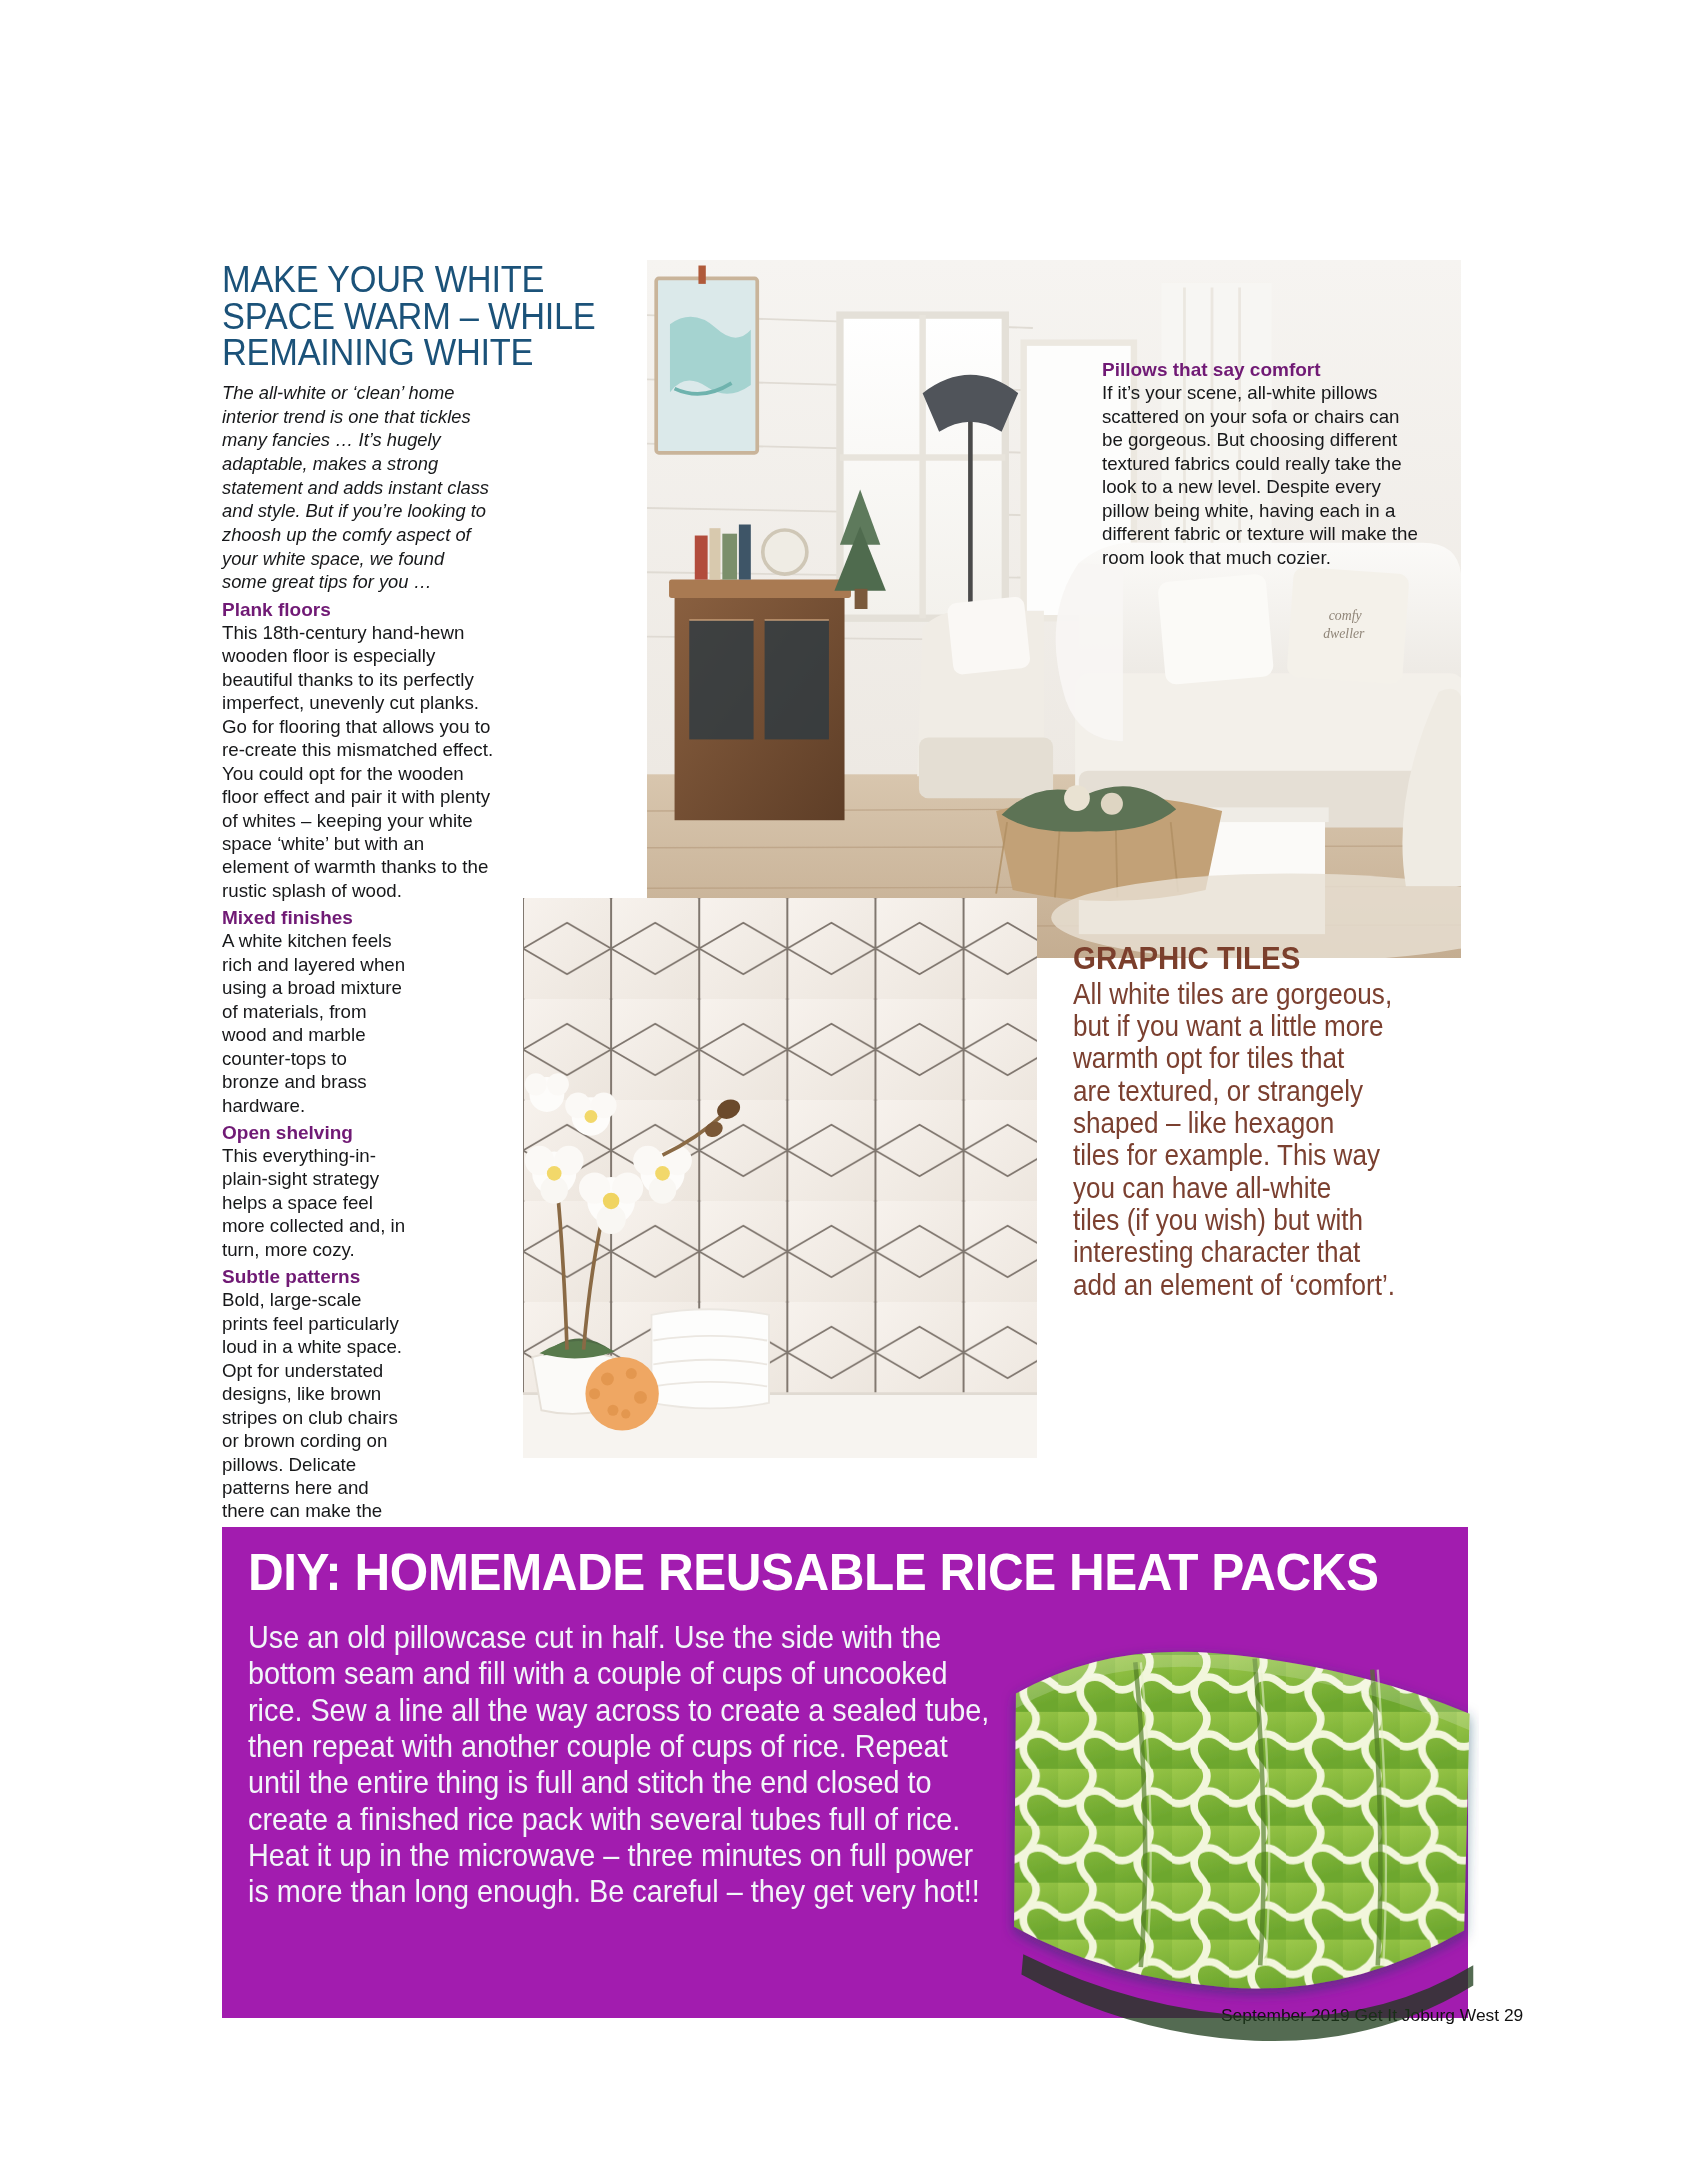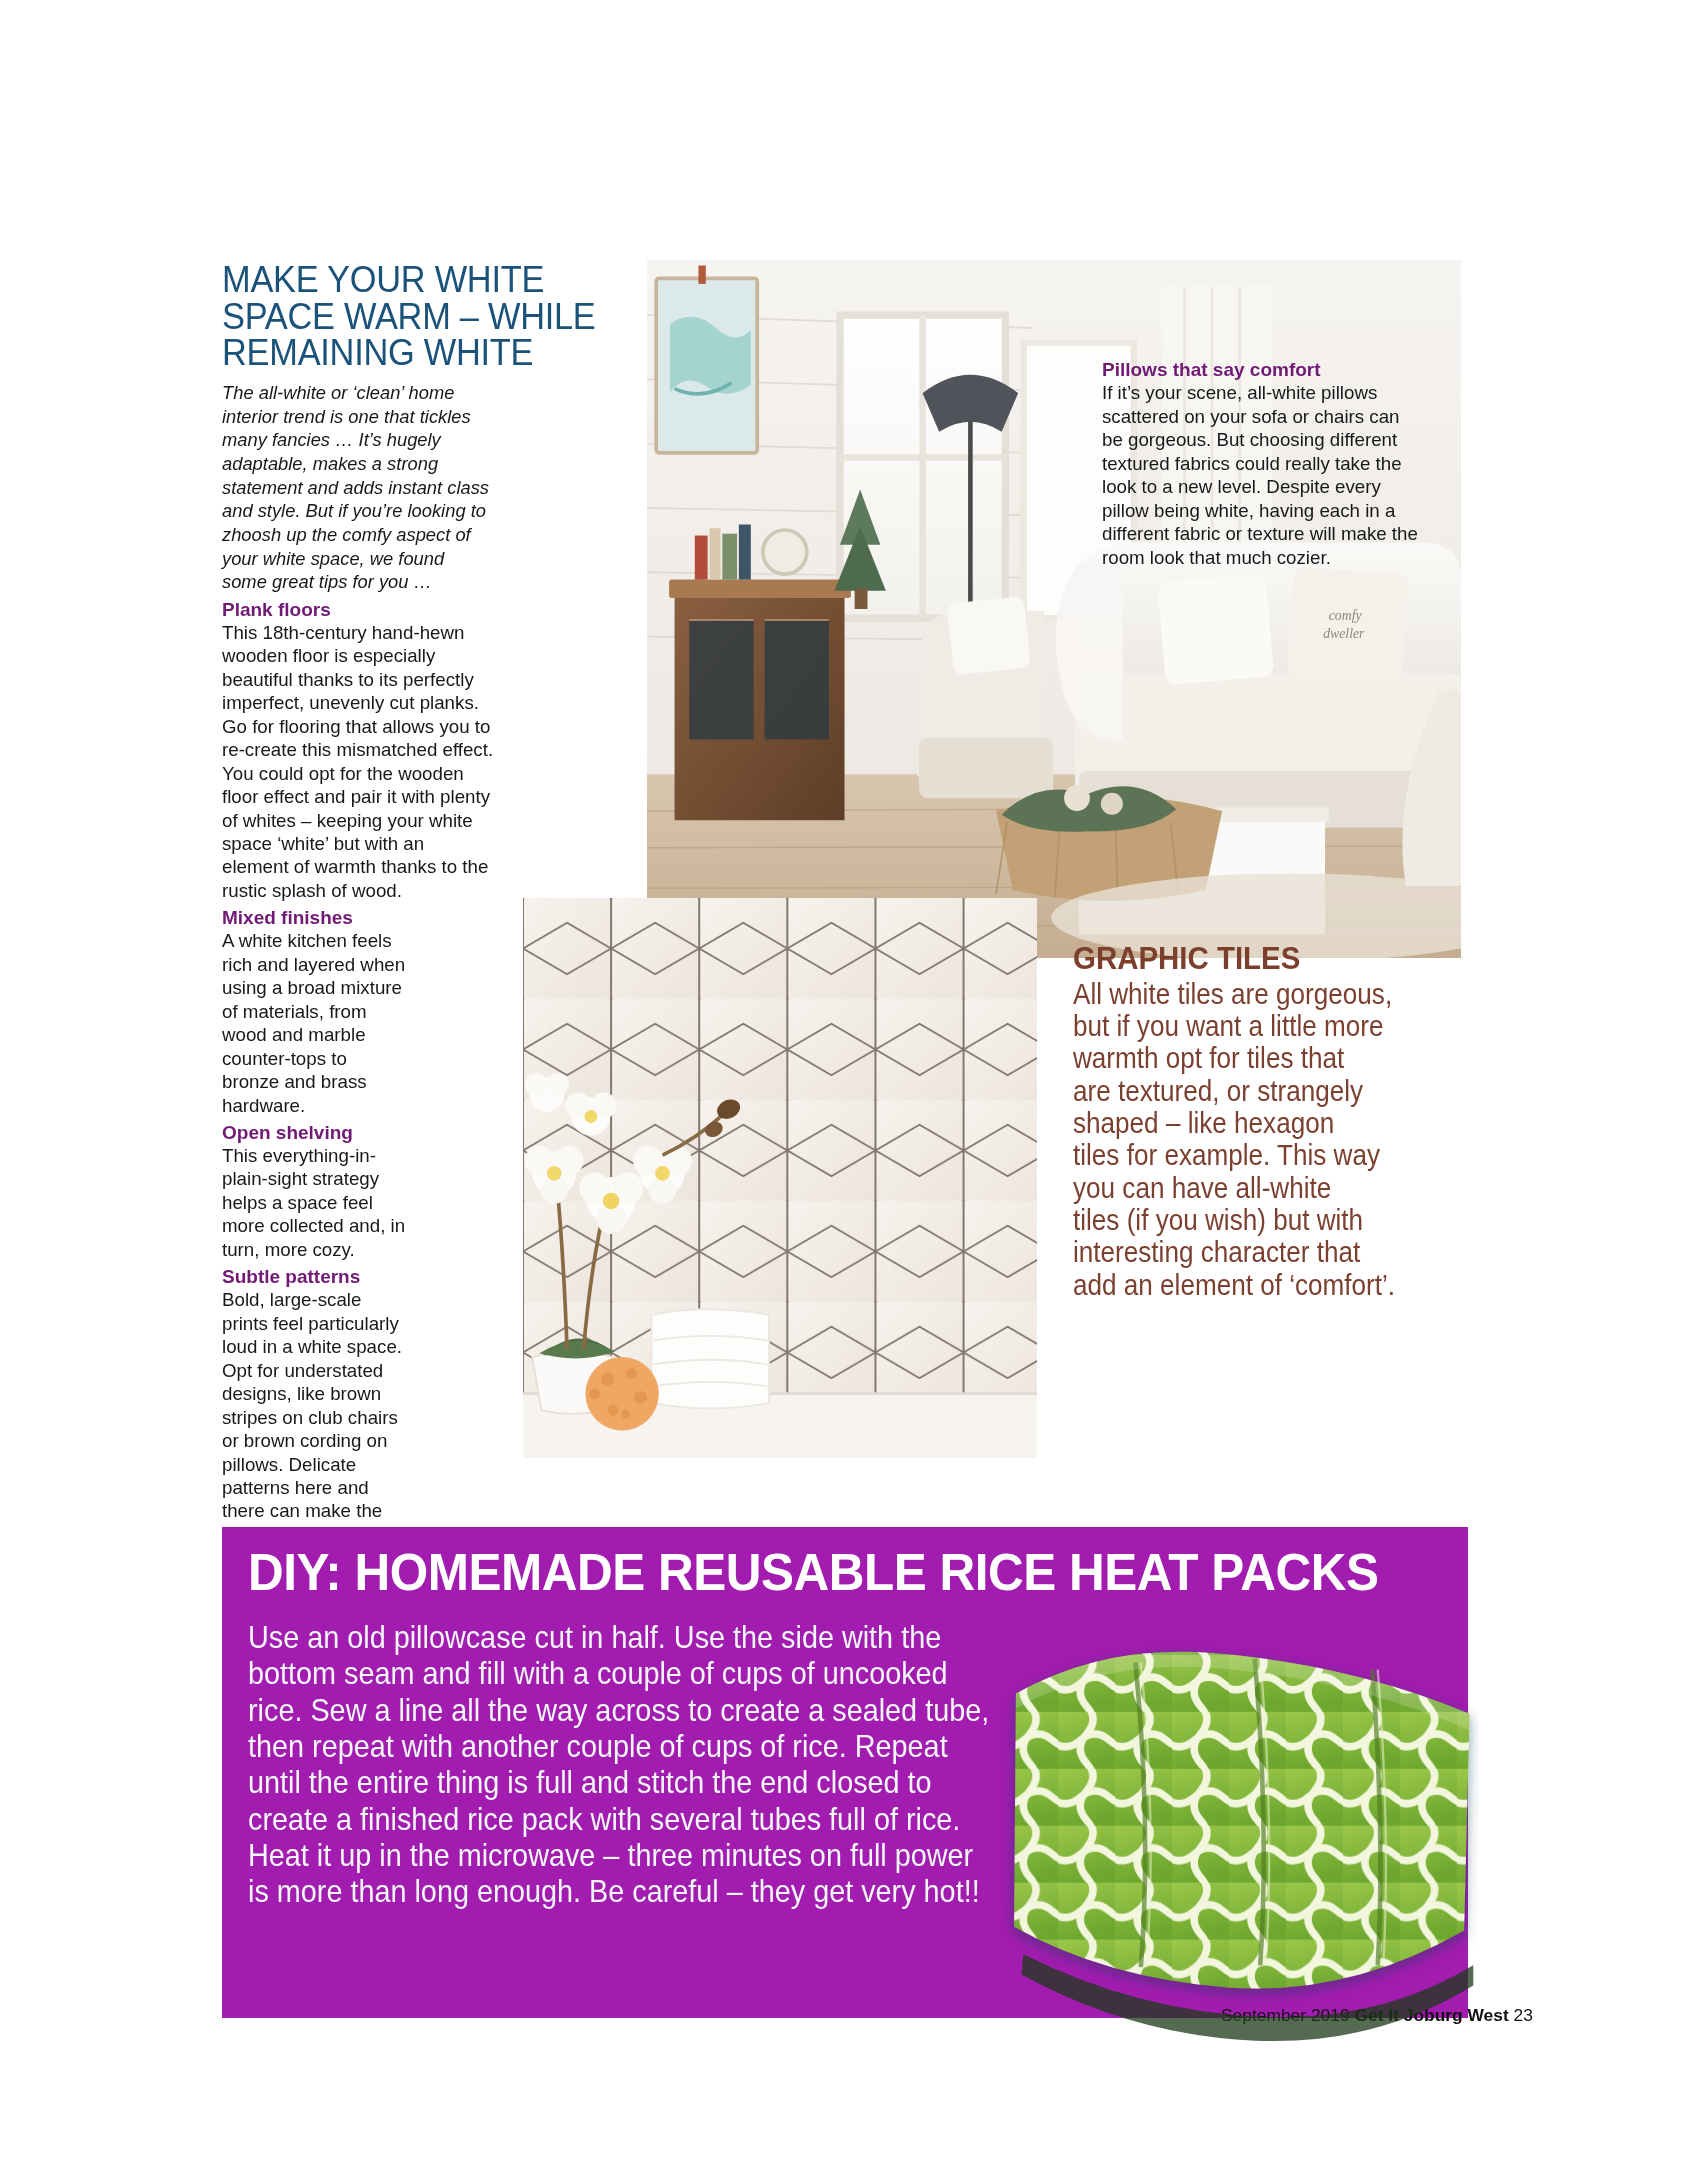--- a/index.html
+++ b/index.html
@@ -93,21 +93,21 @@
   .heatpack{
     position:absolute;left:1001px;top:1598px;width:478px;height:450px;
     z-index:4;
   }
 
   
   .footer{
     position:absolute;left:1221px;top:2005px;width:248px;
     text-align:right;font-size:17.4px;color:#111;white-space:nowrap;
   }
-  .footer b{font-weight:bold;}
+  .footer b{font-weight:normal;}
 </style>
 </head>
 <body>
 
 <div class="page">
 
   <div class="photo-living">
     <svg width="814" height="698" viewBox="0 0 886 760" preserveAspectRatio="none">
       <defs>
         <linearGradient id="wallG" x1="0" y1="0" x2="0" y2="1">
@@ -404,17 +404,17 @@
       </g>
 
       <path d="M24 388 q124 62 258 68 q130 6 232 -56 l0 22 q-108 66 -238 60 q-134 -6 -254 -72 Z" fill="#1b3a18" opacity="0.75"></path>
       <path d="M16 104 q96 -54 214 -44 q150 12 280 66 l0 18 q-134 -58 -282 -68 q-118 -8 -212 44 Z" fill="#ffffff" opacity="0.18"></path>
     </svg>
   </div>
 
   <div class="footer">
     <span>September 2019</span>
     <b>Get It Joburg West</b>
-    <span>23</span>
+    <span>29</span>
   </div>
 
 </div>
 
 
 </body></html>

